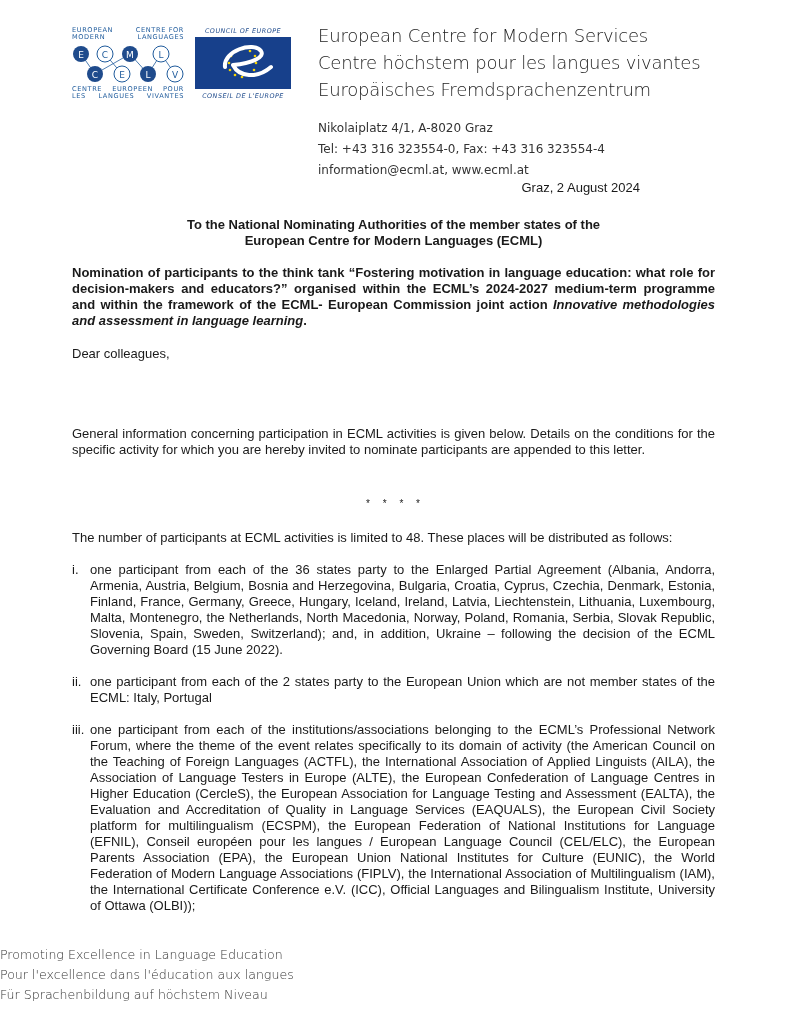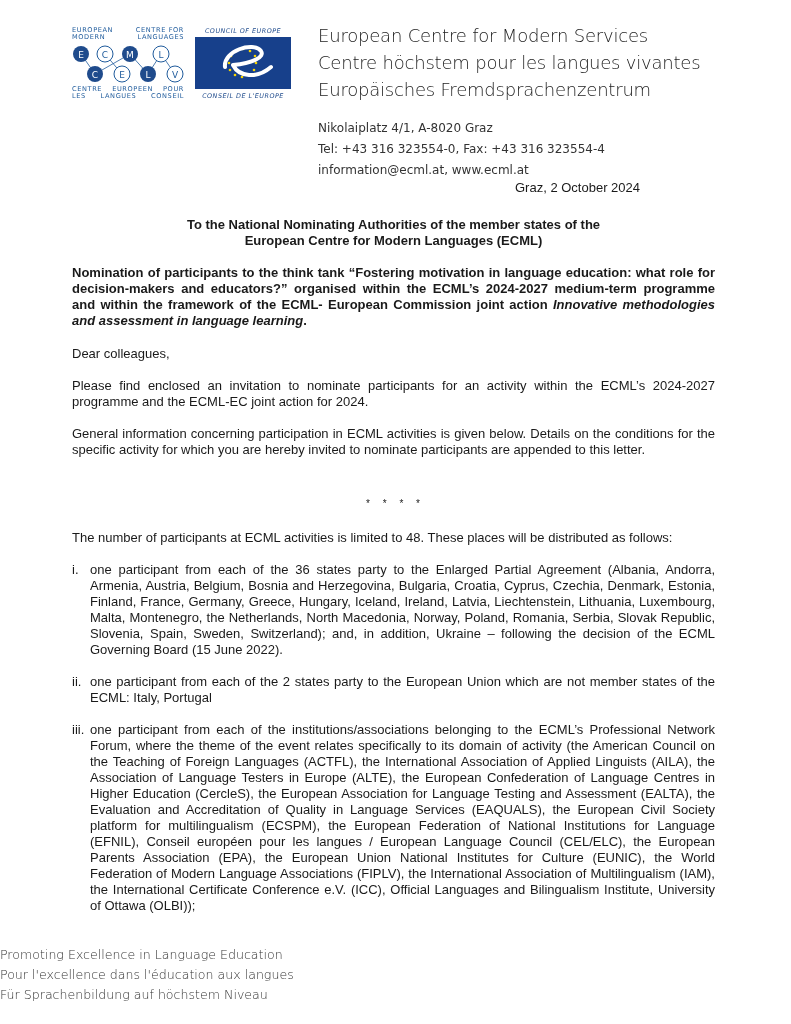--- a/index.html
+++ b/index.html
@@ -80,21 +80,21 @@
     </svg>
     <div class="cap">
       <div class="row">
           <span>CENTRE</span>
           <span>EUROPEEN</span>
           <span>POUR</span>
         </div>
       <div class="row">
           <span>LES</span>
           <span>LANGUES</span>
-          <span>CONSEIL</span>
+          <span>VIVANTES</span>
         </div>
     </div>
   </div>
 
   <div class="coe-logo">
     <div class="cap">COUNCIL OF EUROPE</div>
     <div class="flag">
       <svg width="96" height="52" viewBox="0 0 96 52">
         <g fill="#f5d300">
           <circle cx="48" cy="12" r="1.3"></circle>
@@ -121,31 +121,30 @@
     <div>Centre höchstem pour les langues vivantes</div>
     <div>Europäisches Fremdsprachenzentrum</div>
   </div>
 
   <div class="contact">
     <div>Nikolaiplatz 4/1, A-8020 Graz</div>
     <div>Tel: +43 316 323554-0, Fax: +43 316 323554-4</div>
     <div>information@ecml.at, www.ecml.at</div>
   </div>
 
-  <div class="date">Graz, 2 October 2024</div>
+  <div class="date">Graz, 2 August 2024</div>
 
   <div class="addressee body-text">
     <div>To the National Nominating Authorities of the member states of the</div>
     <div>European Centre for Modern Languages (ECML)</div>
   </div>
 
   <div class="subject body-text"><span>Nomination of participants to the think tank “Fostering motivation in language education: what role for decision-makers and educators?” organised within the ECML’s 2024-2027 medium-term programme and within the framework of the ECML- European Commission joint action </span><i>Innovative methodologies and assessment in language learning</i><span>.</span></div>
 
   <div class="para body-text" style="top:346px;">Dear colleagues,</div>
-  <div class="para body-text" style="top:378px;">Please find enclosed an invitation to nominate participants for an activity within the ECML’s 2024-2027 programme and the ECML-EC joint action for 2024.</div>
   <div class="para body-text" style="top:426px;">General information concerning participation in ECML activities is given below. Details on the conditions for the specific activity for which you are hereby invited to nominate participants are appended to this letter.</div>
 
   <div class="stars body-text">* * * *</div>
 
   <div class="para body-text" style="top:530px;">The number of participants at ECML activities is limited to 48. These places will be distributed as follows:</div>
 
   <div class="list-item body-text" style="top:562px;">
     <span class="num">i.</span>
     <span class="txt">one participant from each of the 36 states party to the Enlarged Partial Agreement (Albania, Andorra, Armenia, Austria, Belgium, Bosnia and Herzegovina, Bulgaria, Croatia, Cyprus, Czechia, Denmark, Estonia, Finland, France, Germany, Greece, Hungary, Iceland, Ireland, Latvia, Liechtenstein, Lithuania, Luxembourg, Malta, Montenegro, the Netherlands, North Macedonia, Norway, Poland, Romania, Serbia, Slovak Republic, Slovenia, Spain, Sweden, Switzerland); and, in addition, Ukraine – following the decision of the ECML Governing Board (15 June 2022).</span>
   </div>

